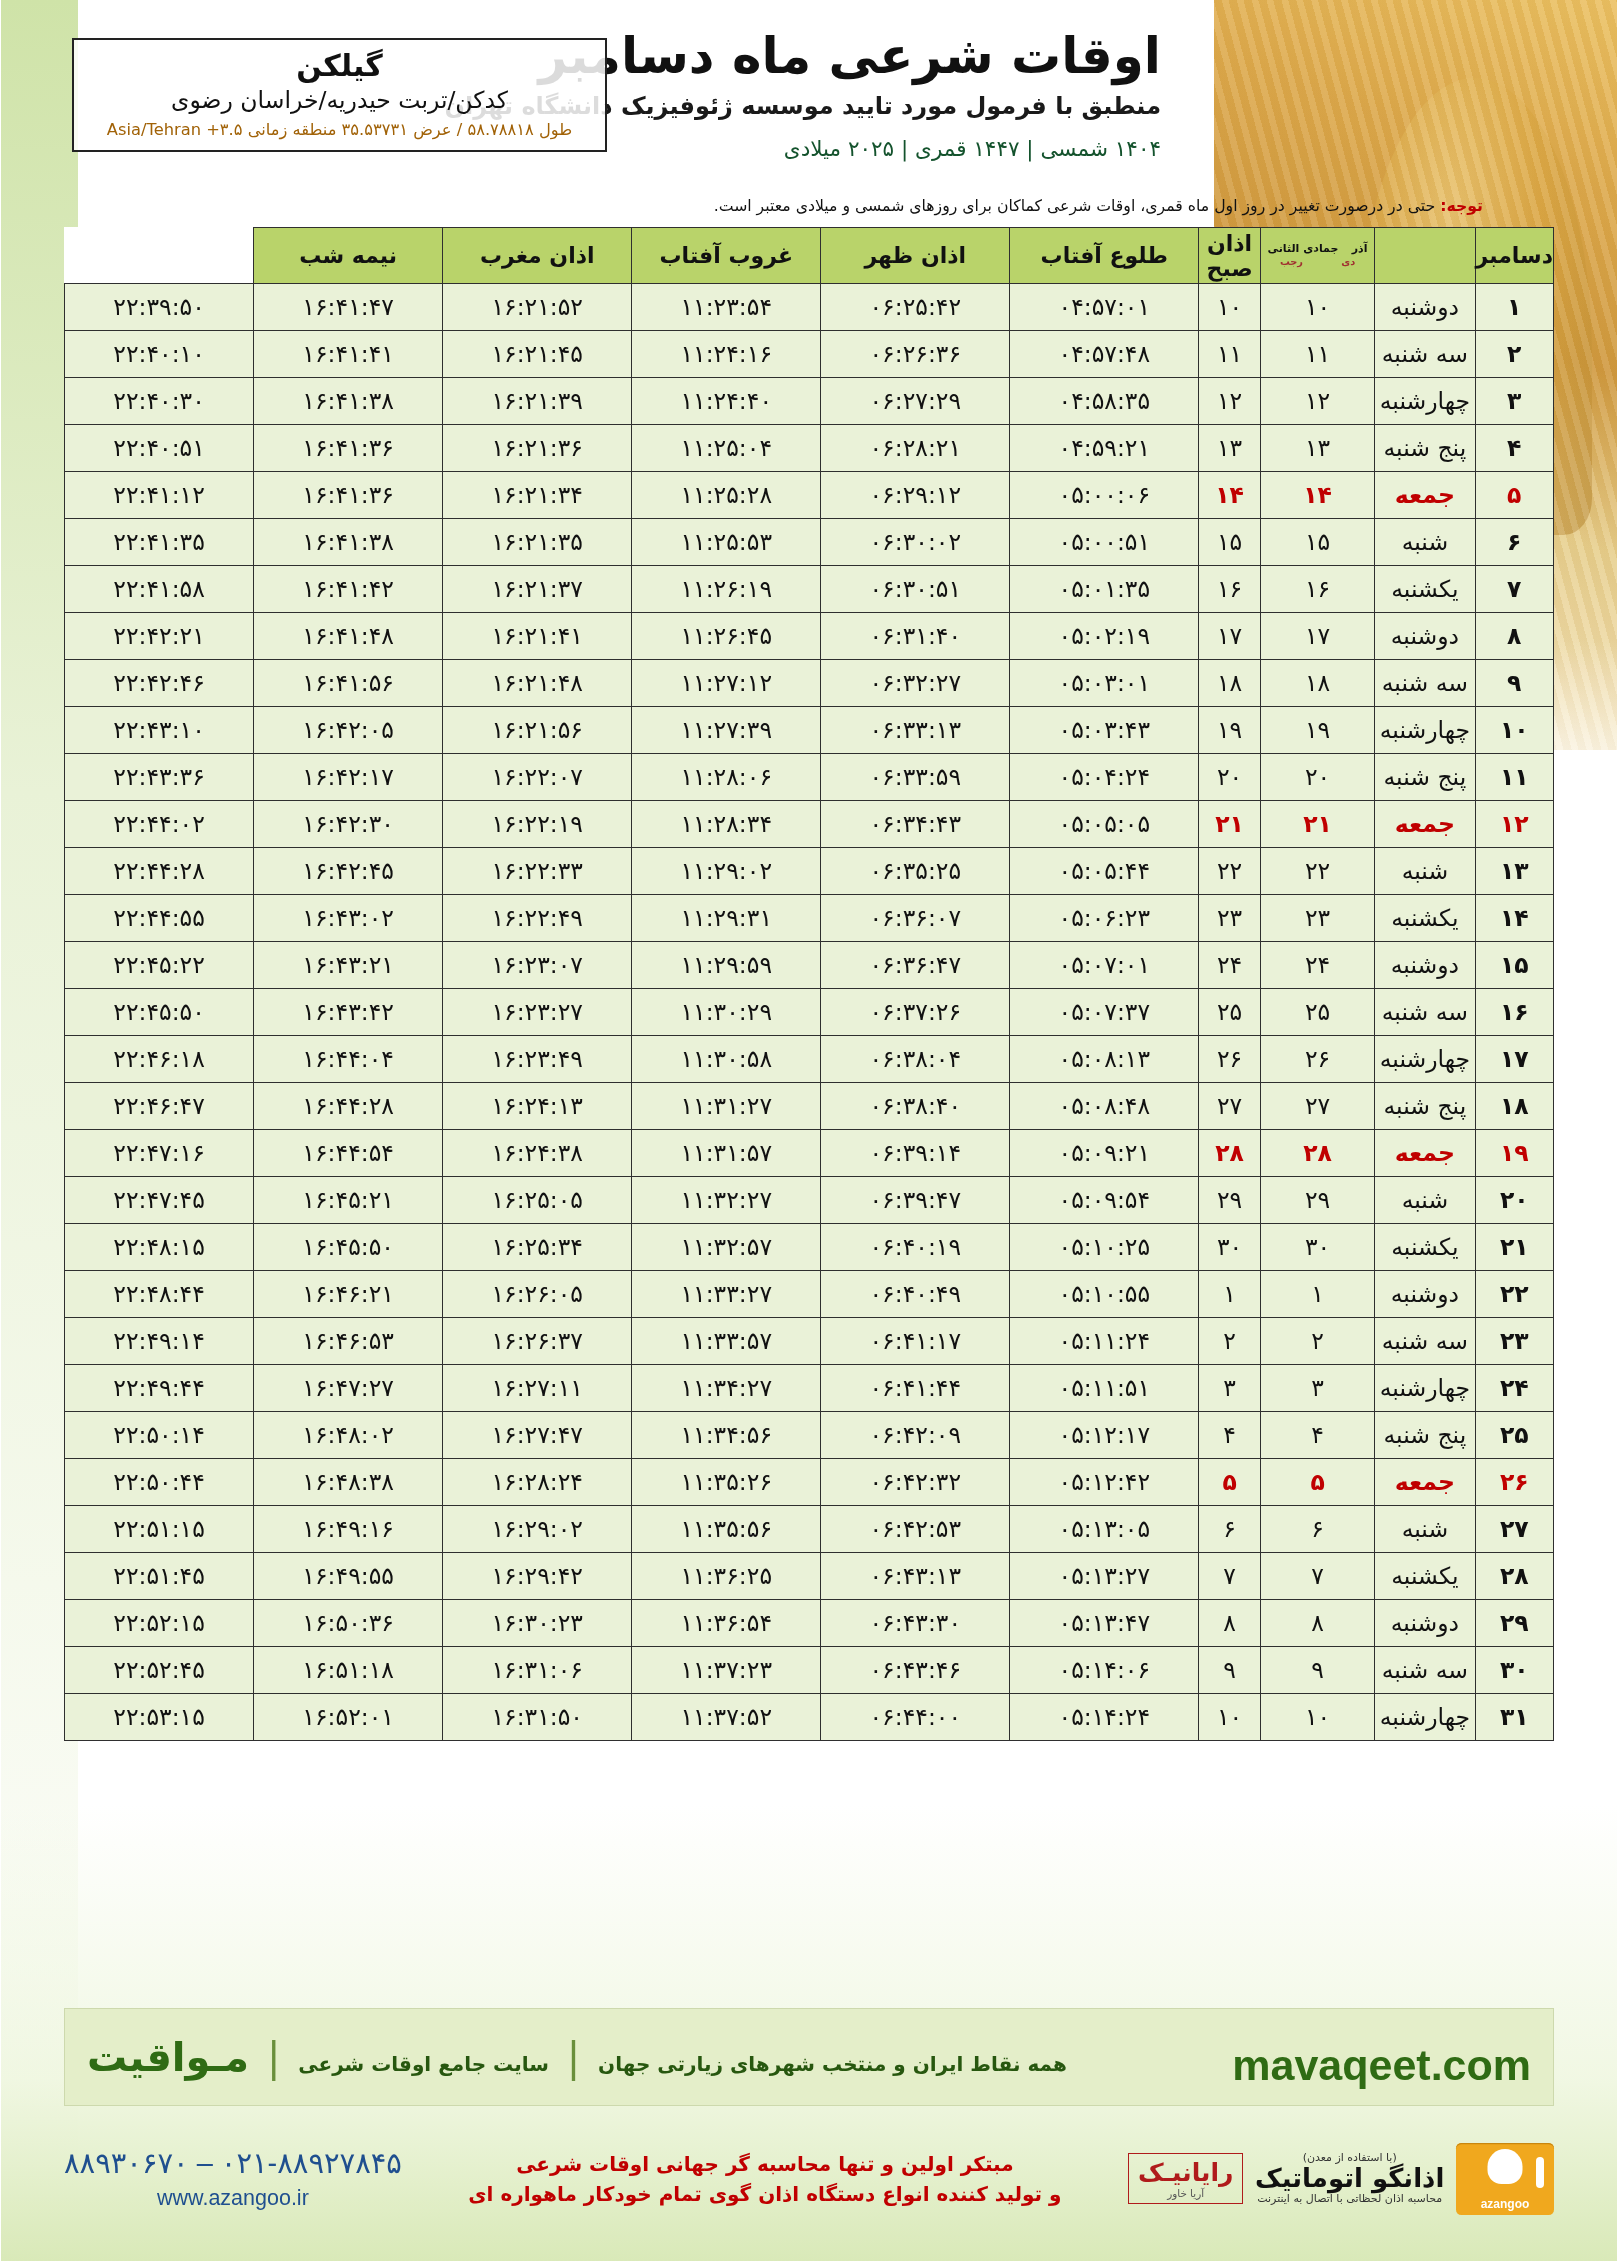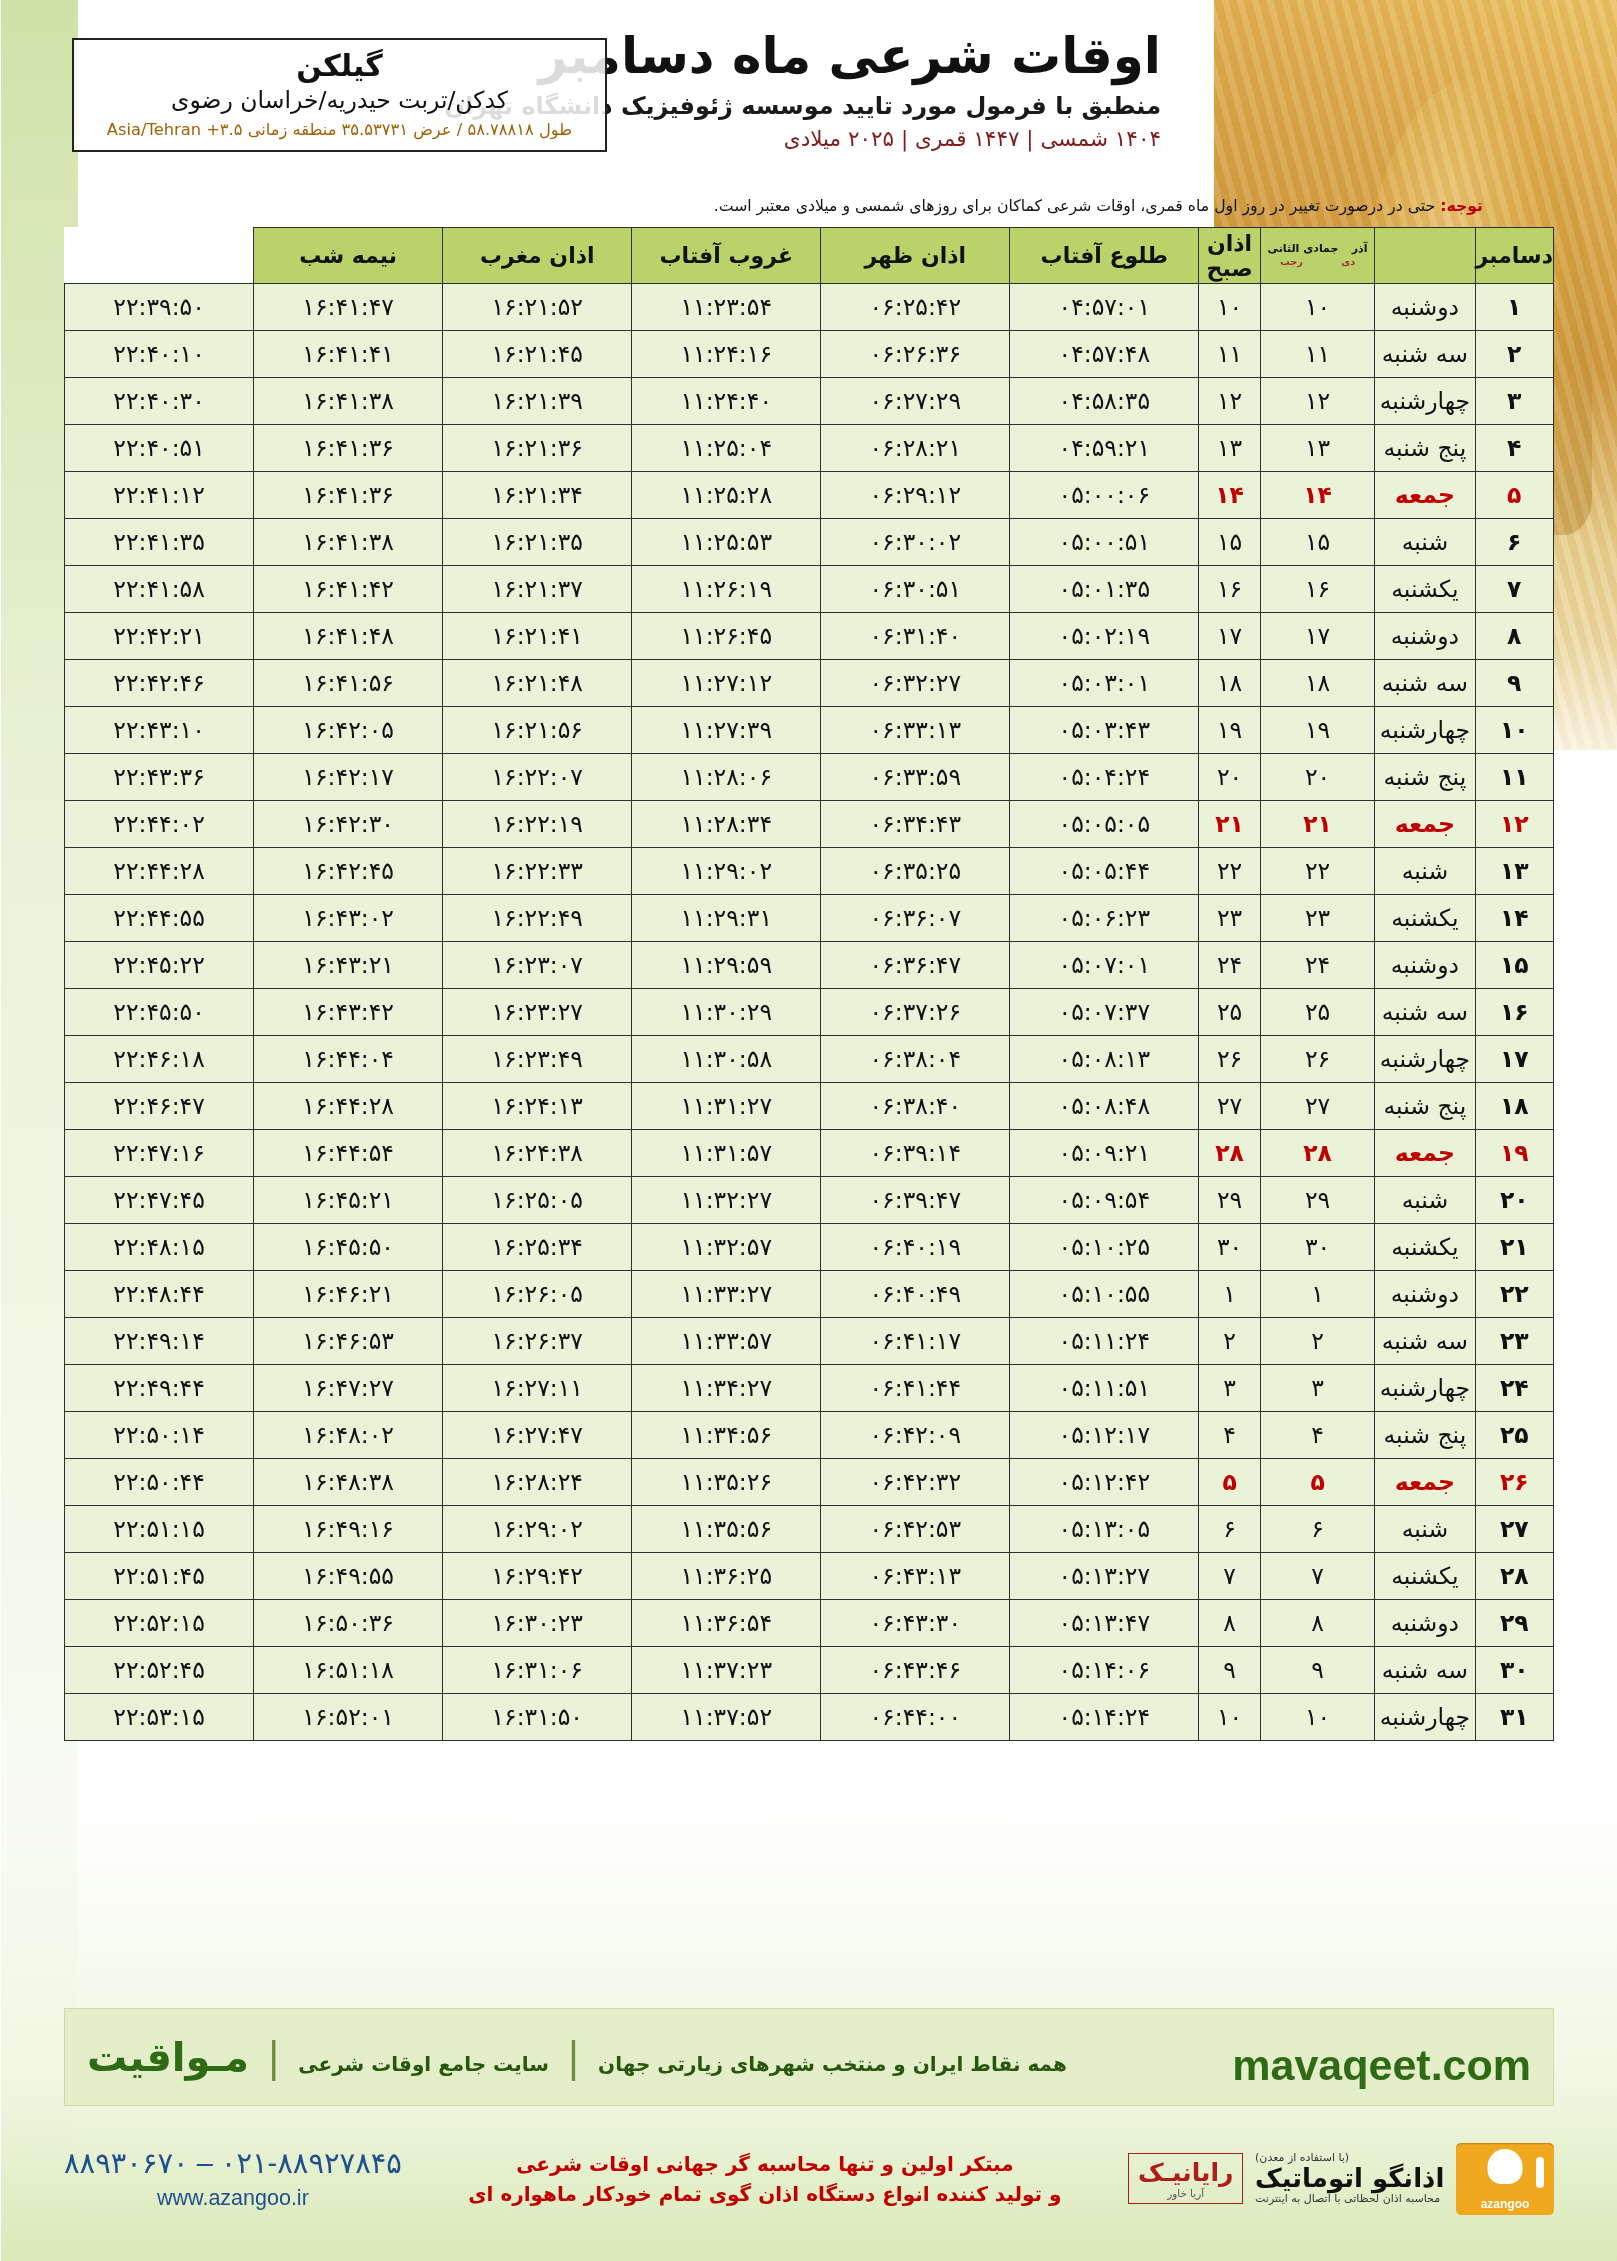--- a/index.html
+++ b/index.html
@@ -44,21 +44,21 @@
     position:absolute;right:457px;top:30px;text-align:right;color:#1b1b1b;
   }
   .title-main{
     font-size:50px;font-weight:bold;color:#111;letter-spacing:0;line-height:1.05;
     text-shadow:0 0.7px 0 #fff;
   }
   .title-sub{
     font-size:24px;font-weight:bold;color:#1a1a1a;margin-top:9px;
   }
   .title-dates{
-    font-size:21.5px;color:#7f1d1d;margin-top:6px;direction:rtl;
+    font-size:21.5px;color:#14532d;margin-top:16px;direction:rtl;
   }
 
   .city-box{
     position:absolute;left:72px;top:38px;width:535px;
     border:2px solid #222;background:rgba(255,255,255,.85);
     text-align:center;padding:9px 6.5px 10.4px;box-sizing:border-box;
   }
   .city-name{font-size:30px;font-weight:bold;color:#111;line-height:1.1;}
   .city-sub{font-size:23.5px;color:#111;margin-top:3.9px;}
   .city-coords{font-size:16.3px;color:#a16207;margin-top:6.5px;direction:rtl;}
@@ -119,21 +119,21 @@
   .logo-azangoo .dome{
     position:absolute;top:6.5px;left:50%;transform:translateX(-50%);
     width:35px;height:35px;background:#fff;border-radius:50% 50% 40% 40%;
   }
   .logo-azangoo .minaret{
     position:absolute;top:14.4px;right:10.4px;width:7.8px;height:31px;background:#fff;border-radius:3.9px;
   }
   .logo-azangoo .lbl{
     font-size:12px;color:#fff;font-family:"Liberation Sans",sans-serif;margin-bottom:3.9px;font-weight:bold;
   }
-  .logo-txt-azan{font-size:26px;font-weight:bold;color:#111;direction:rtl;line-height:1.1;text-align:left;}
+  .logo-txt-azan{font-size:26px;font-weight:bold;color:#111;direction:rtl;line-height:1.1;text-align:center;}
   .logo-txt-azan .sm{display:block;font-size:11px;font-weight:normal;color:#333;}
   .logo-rayaneek{
     border:1.3px solid #b01b1b;padding:3.9px 9px;text-align:center;color:#b01b1b;
   }
   .logo-rayaneek .big{font-size:25px;font-weight:bold;}
   .logo-rayaneek .sm{font-size:10.4px;color:#555;display:block;}
   .fb-mid{text-align:center;color:#c00000;font-size:20px;font-weight:bold;line-height:1.5;direction:rtl;}
   .fb-left{text-align:center;color:#1f4f8f;font-family:"Liberation Sans",sans-serif;}
   .fb-left .phone{font-size:29px;font-weight:normal;letter-spacing:0.7px;}
   .fb-left .site{font-size:21.5px;margin-top:5.2px;}

